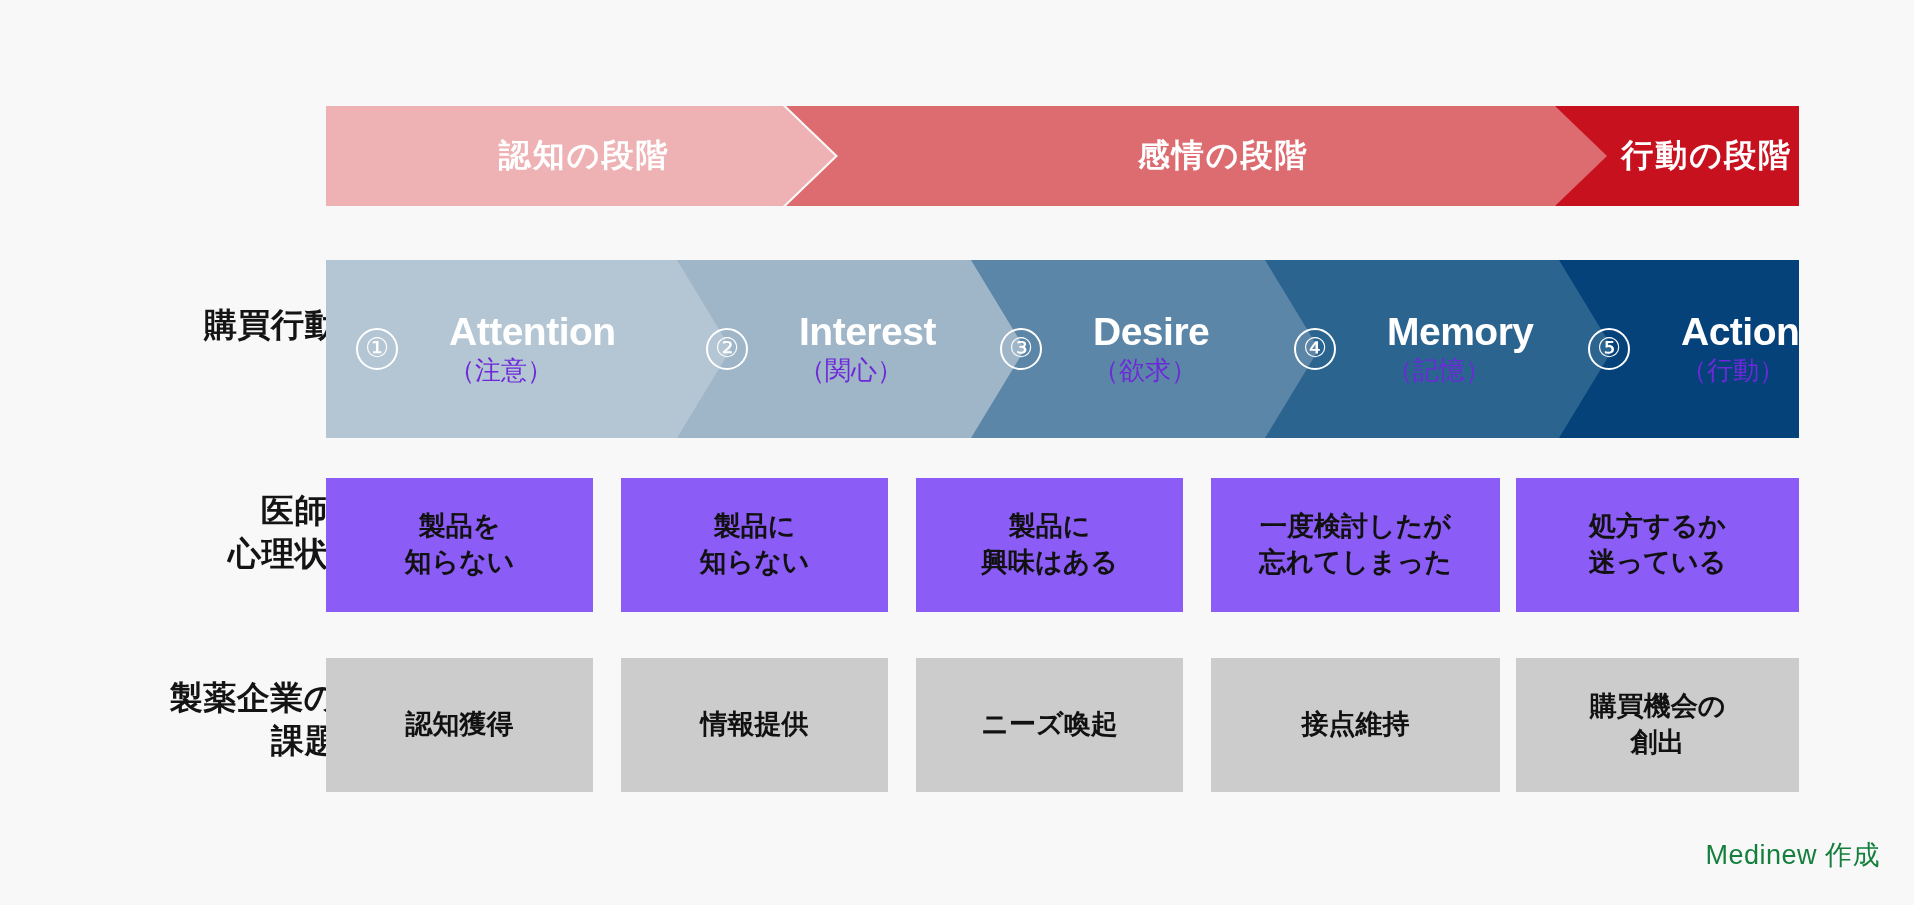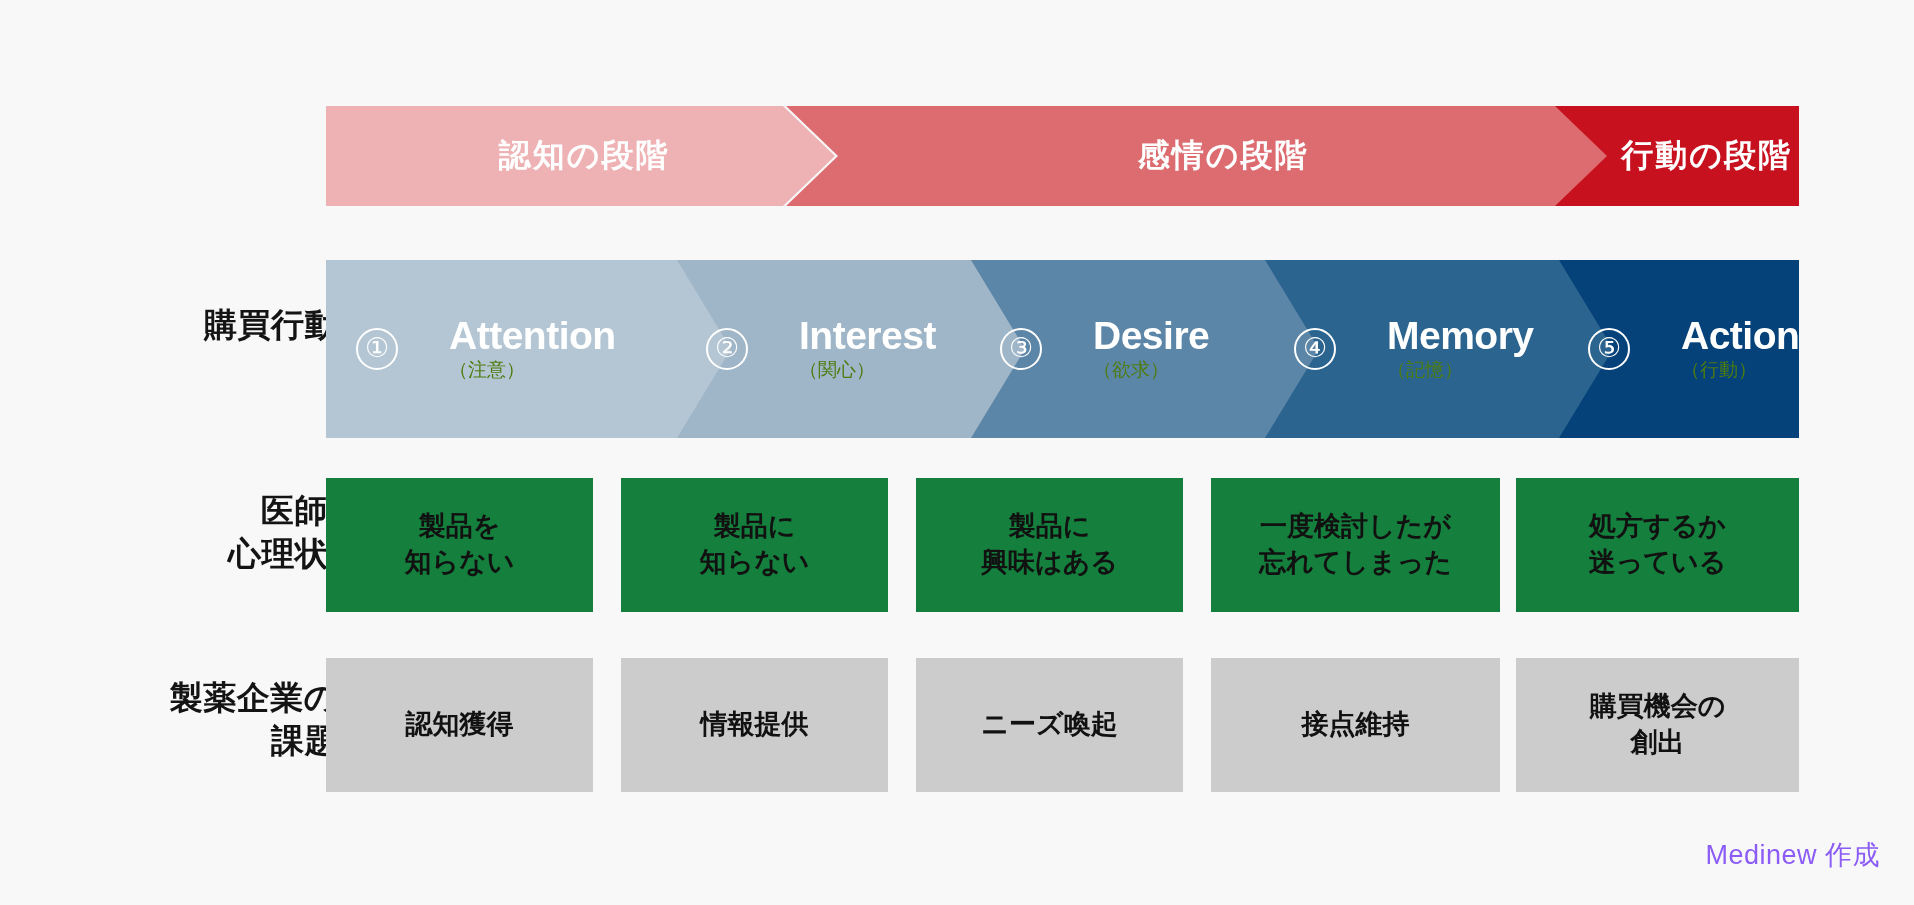--- a/index.html
+++ b/index.html
@@ -108,23 +108,23 @@
   }
   .aidma-en {
     color: #ffffff;
     font-weight: 700;
     font-size: 39px;
     line-height: 1.02;
     letter-spacing: -0.5px;
     white-space: nowrap;
   }
   .aidma-jp {
-    color: #4d7c0f;
+    color: #6d28d9;
     font-weight: 400;
-    font-size: 19px;
+    font-size: 26px;
     line-height: 1.25;
     white-space: nowrap;
     margin-top: 2px;
   }
 
   
   .cell-row {
     position: absolute;
     left: 326px;
     width: 1473px;
@@ -135,28 +135,28 @@
     display: flex;
     align-items: center;
     justify-content: center;
     text-align: center;
     color: #111111;
     font-weight: 700;
     font-size: 27px;
     line-height: 1.33;
     box-sizing: border-box;
   }
-  .cell-psych { background: #15803d; height: 134px; }
+  .cell-psych { background: #8b5cf6; height: 134px; }
   .cell-task  { background: #cccccc; height: 134px; }
 
   .credit {
     position: absolute;
     right: 34px;
     bottom: 32px;
-    color: #8b5cf6;
+    color: #15803d;
     font-size: 27px;
     font-weight: 400;
     letter-spacing: 0.5px;
   }
 </style>
 </head>
 <body>
 
 <div id="diagram">
 

